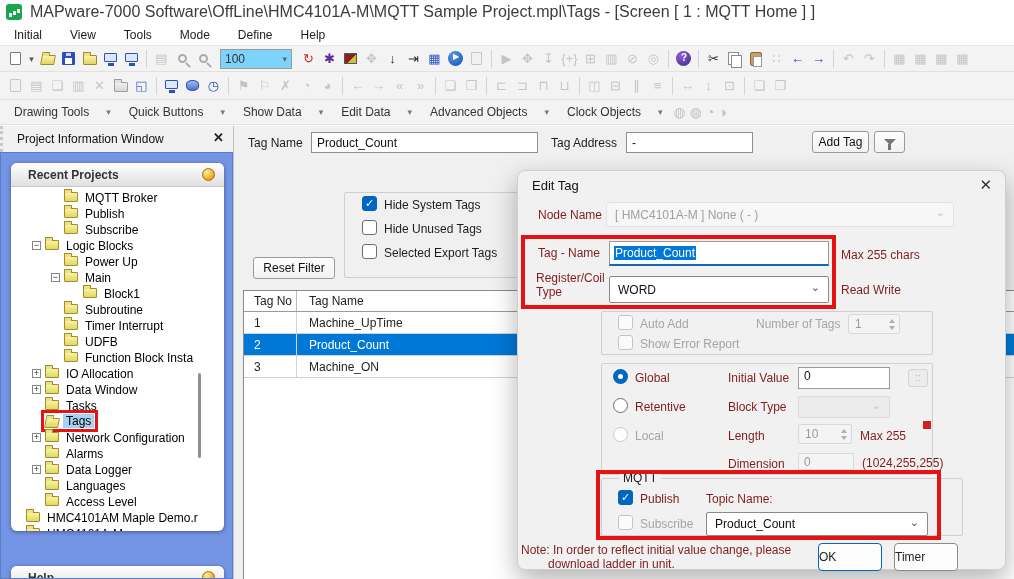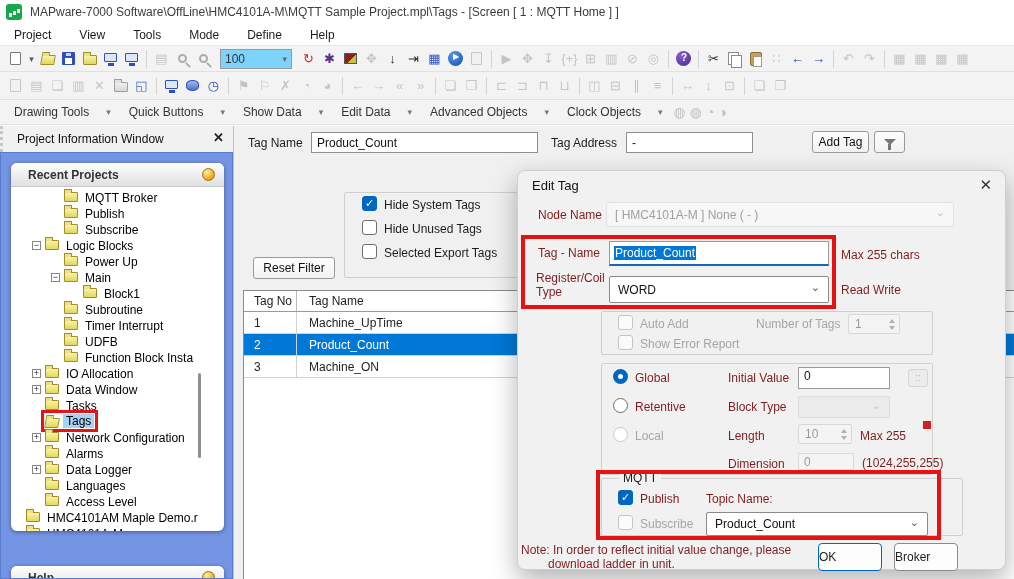--- a/index.html
+++ b/index.html
@@ -3,21 +3,21 @@
 <meta charset="utf-8">
 <style>
   *{margin:0;padding:0;box-sizing:border-box;font-family:"Liberation Sans",sans-serif;}
   body{background:#888;}
   #app{position:relative;width:1014px;height:579px;background:#fff;overflow:hidden;font-size:12px;color:#222;}
 
   
   #titlebar{position:absolute;left:0;top:0;width:100%;height:24px;background:#fff;display:flex;align-items:center;padding-left:6px;}
   .appicon{width:16px;height:16px;background:#18a84c;border-radius:3px;margin-right:8px;position:relative;flex:0 0 auto;}
   .appicon::after{content:"";position:absolute;left:3px;bottom:3px;width:3px;height:4px;background:#fff;box-shadow:4px -2px 0 #fff,8px -4px 0 #fff;}
-  #title-text{font-size:12px;color:#3c3c3c;white-space:nowrap;}
+  #title-text{font-size:16px;color:#3c3c3c;white-space:nowrap;}
 
   
   #menubar{position:absolute;left:0;top:24px;width:100%;height:22px;background:#fff;display:flex;align-items:center;padding-left:14px;gap:28px;border-bottom:1px solid #e8e8e8;}
   .menu-item{font-size:12px;color:#1c1c1c;cursor:default;}
 
   
   .tbar{position:absolute;left:0;width:100%;background:#f3f3f3;display:flex;align-items:center;padding-left:5px;border-bottom:1px solid #e0e0e0;overflow:hidden;}
   #tbar1{top:46px;height:26px;}
   #tbar2{top:72px;height:28px;}
   #tbar3{top:100px;height:25px;}
@@ -142,21 +142,21 @@
 <body>
 
 <div id="app">
 
   <div id="titlebar">
     <span class="appicon"></span>
     <span id="title-text">MAPware-7000 Software\OffLine\HMC4101A-M\MQTT Sample Project.mpl\Tags - [Screen  [ 1  :  MQTT Home ] ]</span>
   </div>
 
   <div id="menubar">
-      <div class="menu-item">Project</div>
+      <div class="menu-item">Initial</div>
       <div class="menu-item">View</div>
       <div class="menu-item">Tools</div>
       <div class="menu-item">Mode</div>
       <div class="menu-item">Define</div>
       <div class="menu-item">Help</div>
     </div>
 
   <div id="tbar1" class="tbar">
     <span id="tb1a" style="display:inline-flex;align-items:center;">
         <span class="ic">
@@ -590,17 +590,17 @@
       <span>Product_Count</span>
       <span class="chev">⌄</span>
     </div>
 
     <span class="lbl" style="left:3px;top:372px;">Note: In order to reflect initial value change, please</span>
     <span class="lbl" style="left:30px;top:386px;">download ladder in unit.</span>
     <div class="dlg-btn" id="ok-btn">
       <span>OK</span>
     </div>
     <div class="dlg-btn" id="close-btn">
-      <span>Broker</span>
+      <span>Timer</span>
     </div>
   </div>
 
 </div>
 
 </body></html>

